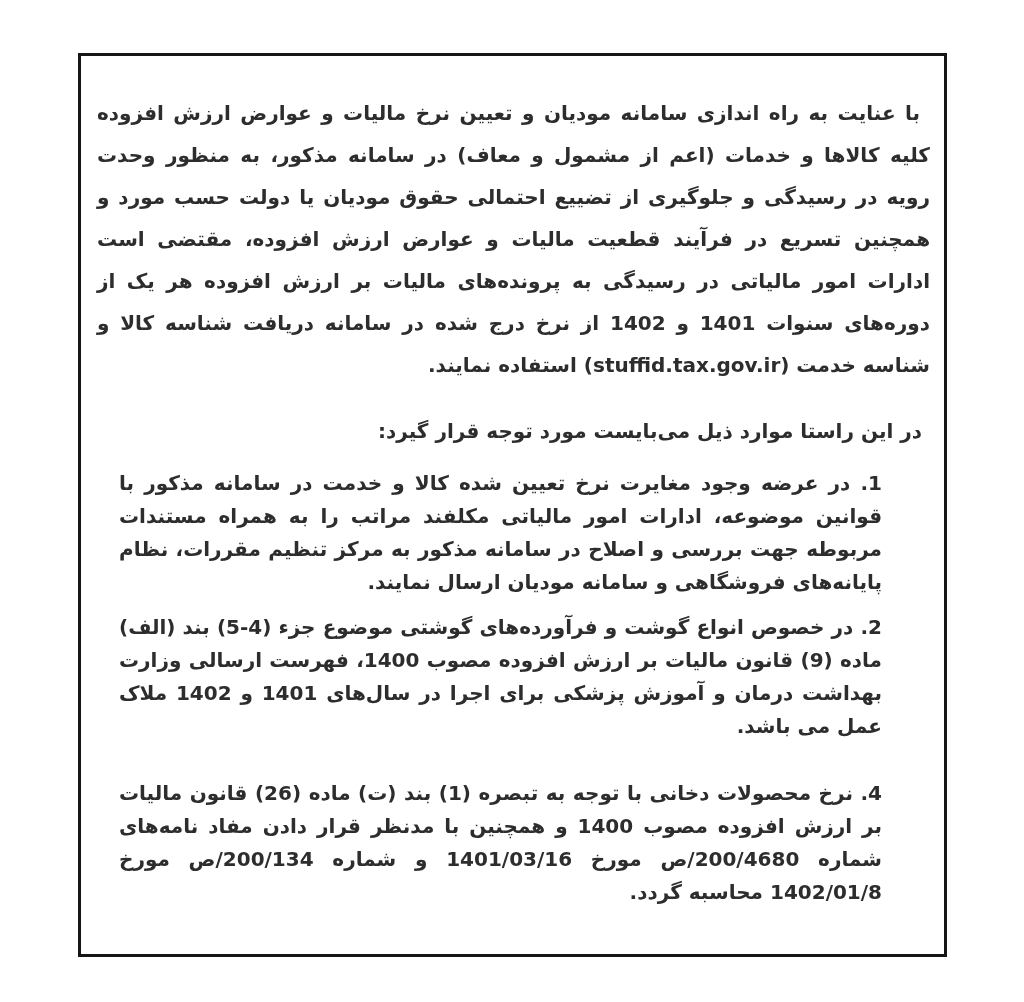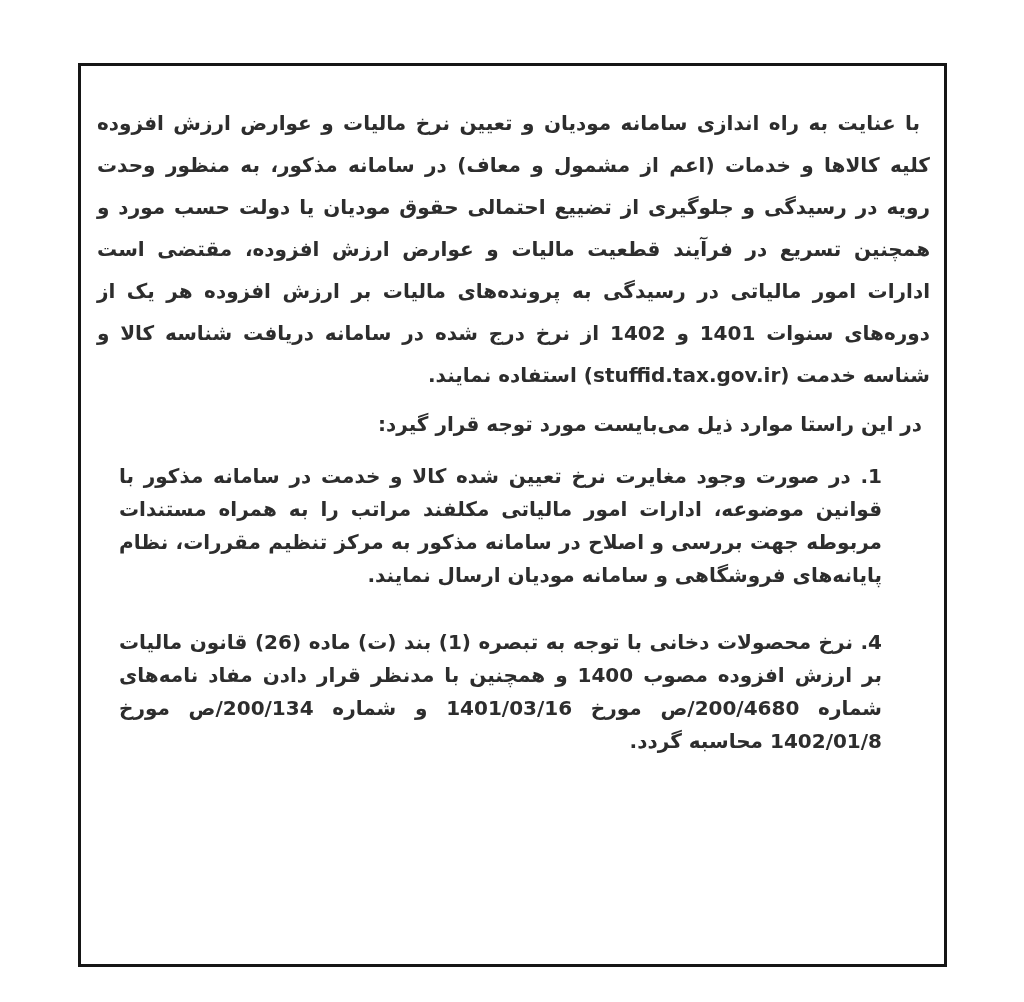--- a/index.html
+++ b/index.html
@@ -13,21 +13,21 @@
     position: relative;
     width: 1024px;
     height: 1002px;
     background: #ffffff;
     overflow: hidden;
   }
 
   .doc-frame {
     position: absolute;
     left: 78px;
-    top: 63px;
+    top: 53px;
     width: 869px;
     height: 904px;
     border: 3px solid #161616;
     background: #ffffff;
     direction: rtl;
     padding: 36px 14px 30px 16px;
     overflow: hidden;
   }
 
   .intro-paragraph {
@@ -39,21 +39,21 @@
     text-indent: 10px;
     direction: rtl;
   }
 
   .list-lead {
     font-size: 20px;
     line-height: 40px;
     font-weight: 600;
     color: #2d2d2d;
     text-indent: 8px;
-    margin-top: 8px;
+    margin-top: 25px;
     direction: rtl;
   }
 
   .numbered-list {
     margin: 16px 48px 0 22px;
     direction: rtl;
   }
 
   .list-item {
     font-size: 20px;
@@ -81,23 +81,27 @@
   <div class="doc-frame">
 
     <p class="intro-paragraph">با عنایت به راه اندازی سامانه مودیان و تعیین نرخ مالیات و عوارض ارزش افزوده کلیه کالاها و خدمات (اعم از مشمول و معاف) در سامانه مذکور، به منظور وحدت رویه در رسیدگی و جلوگیری از تضییع احتمالی حقوق مودیان یا دولت حسب مورد و همچنین تسریع در فرآیند قطعیت مالیات و عوارض ارزش افزوده، مقتضی است ادارات امور مالیاتی در رسیدگی به پرونده‌های مالیات بر ارزش افزوده هر یک از دوره‌های سنوات 1401 و 1402 از نرخ درج شده در سامانه دریافت شناسه کالا و شناسه خدمت (stuffid.tax.gov.ir) استفاده نمایند.</p>
 
     <p class="list-lead">در این راستا موارد ذیل می‌بایست مورد توجه قرار گیرد:</p>
 
     <div class="numbered-list">
 
       <div class="list-item">
         <span class="item-number">1.</span>
-        <span>در صورت وجود مغایرت نرخ تعیین شده کالا و خدمت در سامانه مذکور با قوانین موضوعه، ادارات امور مالیاتی مکلفند مراتب را به همراه مستندات مربوطه جهت بررسی و اصلاح در سامانه مذکور به مرکز تنظیم مقررات، نظام پایانه‌های فروشگاهی و سامانه مودیان ارسال نمایند.</span>
+        <span>در عرضه وجود مغایرت نرخ تعیین شده کالا و خدمت در سامانه مذکور با قوانین موضوعه، ادارات امور مالیاتی مکلفند مراتب را به همراه مستندات مربوطه جهت بررسی و اصلاح در سامانه مذکور به مرکز تنظیم مقررات، نظام پایانه‌های فروشگاهی و سامانه مودیان ارسال نمایند.</span>
       </div>
 
+      <div class="list-item">
+        <span class="item-number">2.</span>
+        <span>در خصوص انواع گوشت و فرآورده‌های گوشتی موضوع جزء (4-5) بند (الف) ماده (9) قانون مالیات بر ارزش افزوده مصوب 1400، فهرست ارسالی وزارت بهداشت درمان و آموزش پزشکی برای اجرا در سال‌های 1401 و 1402 ملاک عمل می باشد.</span>
+      </div>
 
 
       <div class="list-item spaced">
         <span class="item-number">4.</span>
         <span>نرخ محصولات دخانی با توجه به تبصره (1) بند (ت) ماده (26) قانون مالیات بر ارزش افزوده مصوب 1400 و همچنین با مدنظر قرار دادن مفاد نامه‌های شماره 200/4680/ص مورخ 1401/03/16 و شماره 200/134/ص مورخ 1402/01/8 محاسبه گردد.</span>
       </div>
 
     </div>
   </div>
 </div>

